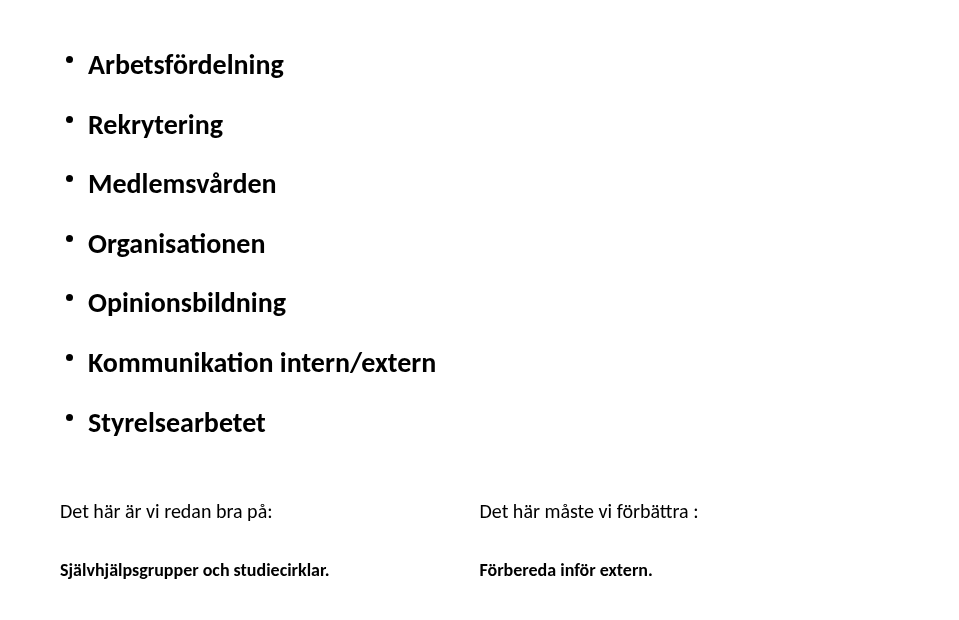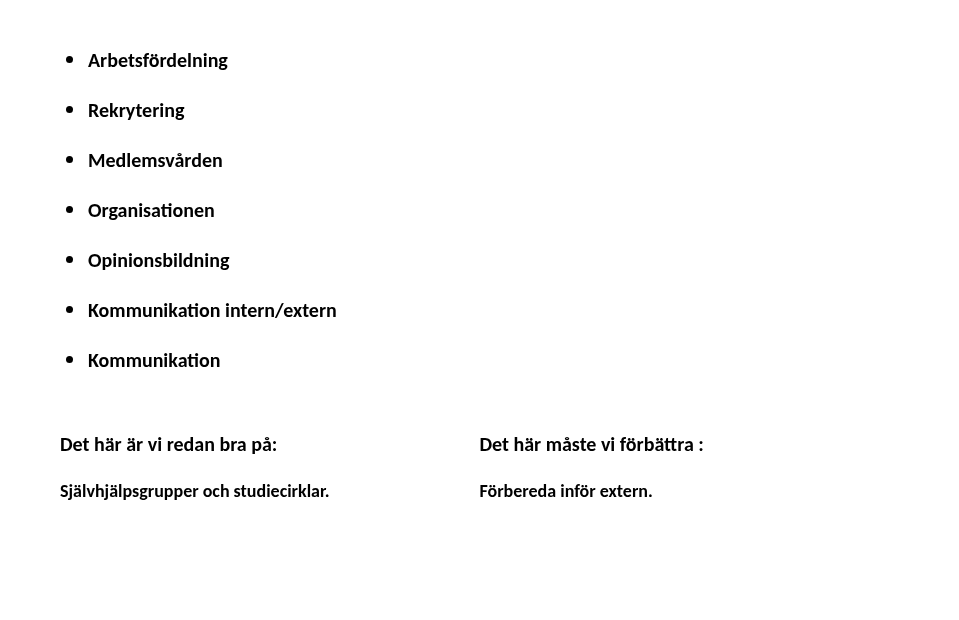--- a/index.html
+++ b/index.html
@@ -13,21 +13,21 @@
       background: #fff;
     }
     ul.main-list {
       list-style: none;
       padding: 0;
       margin: 0 0 60px 0;
     }
     ul.main-list li {
       position: relative;
       padding-left: 28px;
-      font-size: 20px;
+      font-size: 28px;
       font-weight: bold;
       margin-bottom: 26px;
       line-height: 1.2;
     }
     ul.main-list li::before {
       content: "";
       position: absolute;
       left: 6px;
       top: 8px;
       width: 7px;
@@ -39,40 +39,40 @@
       width: 100%;
       border-collapse: collapse;
       table-layout: fixed;
     }
     table.two-col td {
       vertical-align: top;
       padding: 0 8px 0 0;
     }
     .col-header {
       font-size: 20px;
-      font-weight: bold;
-      margin-bottom: 24px;
+      font-weight: normal;
+      margin-bottom: 36px;
     }
     .col-item {
       font-size: 18px;
       font-weight: bold;
       margin-bottom: 22px;
     }
   </style>
 </head>
 <body>
 
 <ul class="main-list">
   <li>Arbetsfördelning</li>
   <li>Rekrytering</li>
   <li>Medlemsvården</li>
   <li>Organisationen</li>
   <li>Opinionsbildning</li>
   <li>Kommunikation intern/extern</li>
-  <li>Kommunikation</li>
+  <li>Styrelsearbetet</li>
 </ul>
 
 <table class="two-col">
   <tbody>
       <tr>
     <td>
       <div class="col-header">Det här är vi redan bra på:</div>
       <div class="col-item">Självhjälpsgrupper och studiecirklar.</div>
 
     </td>

